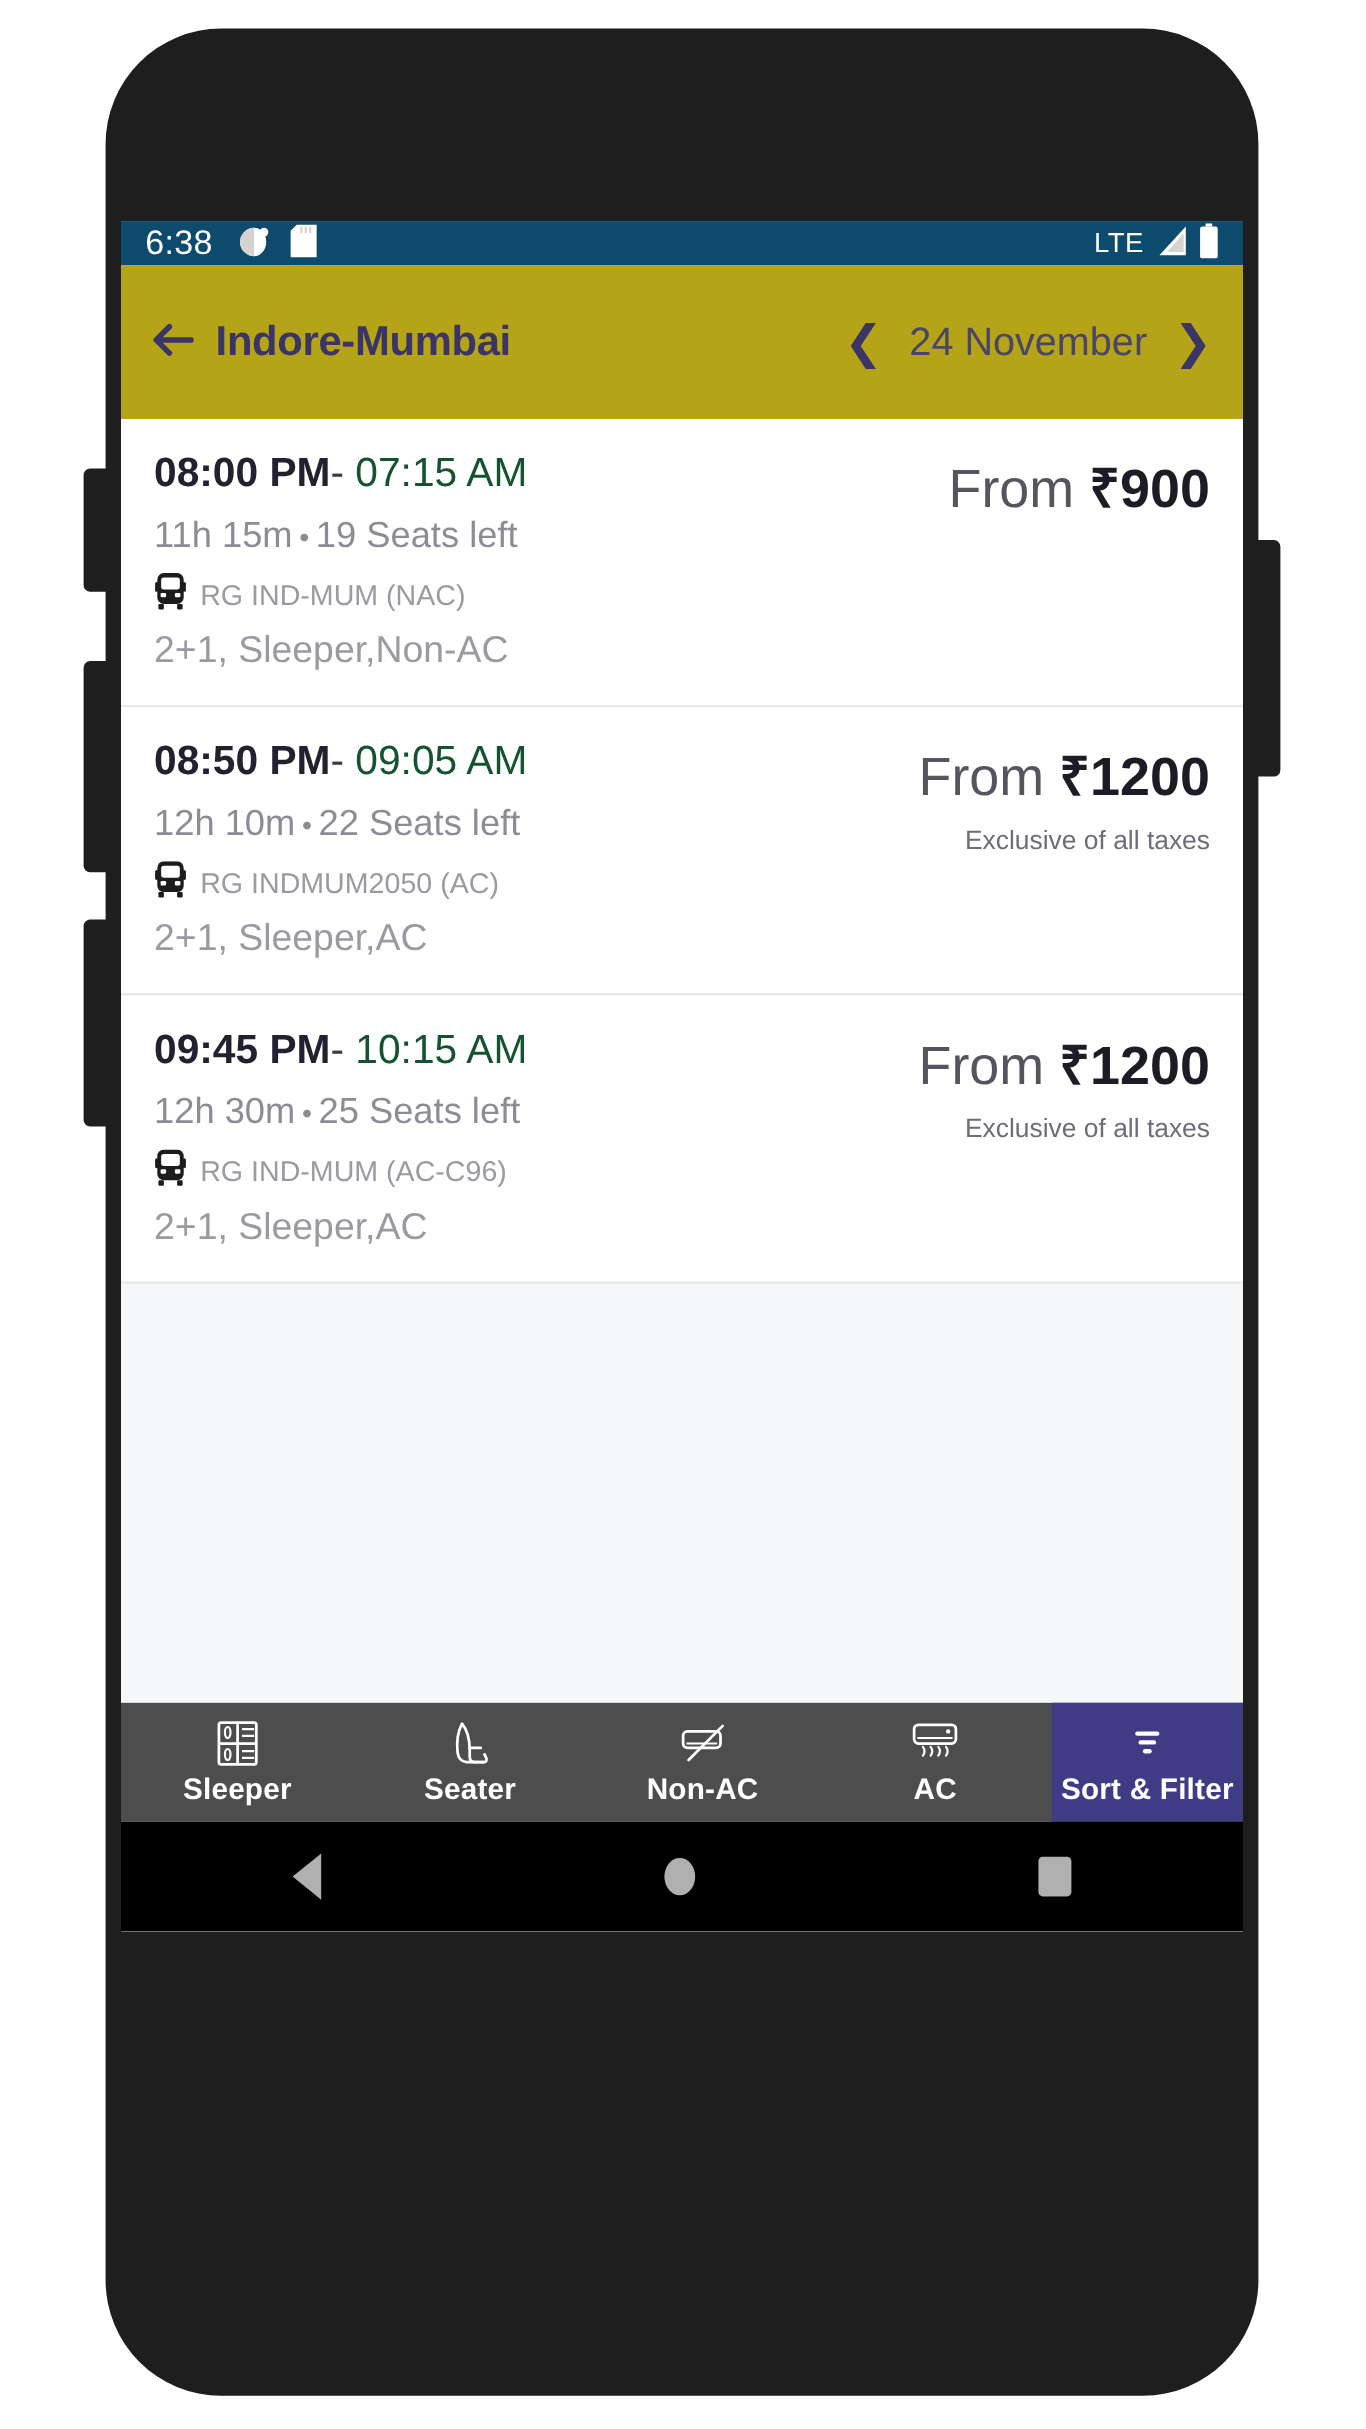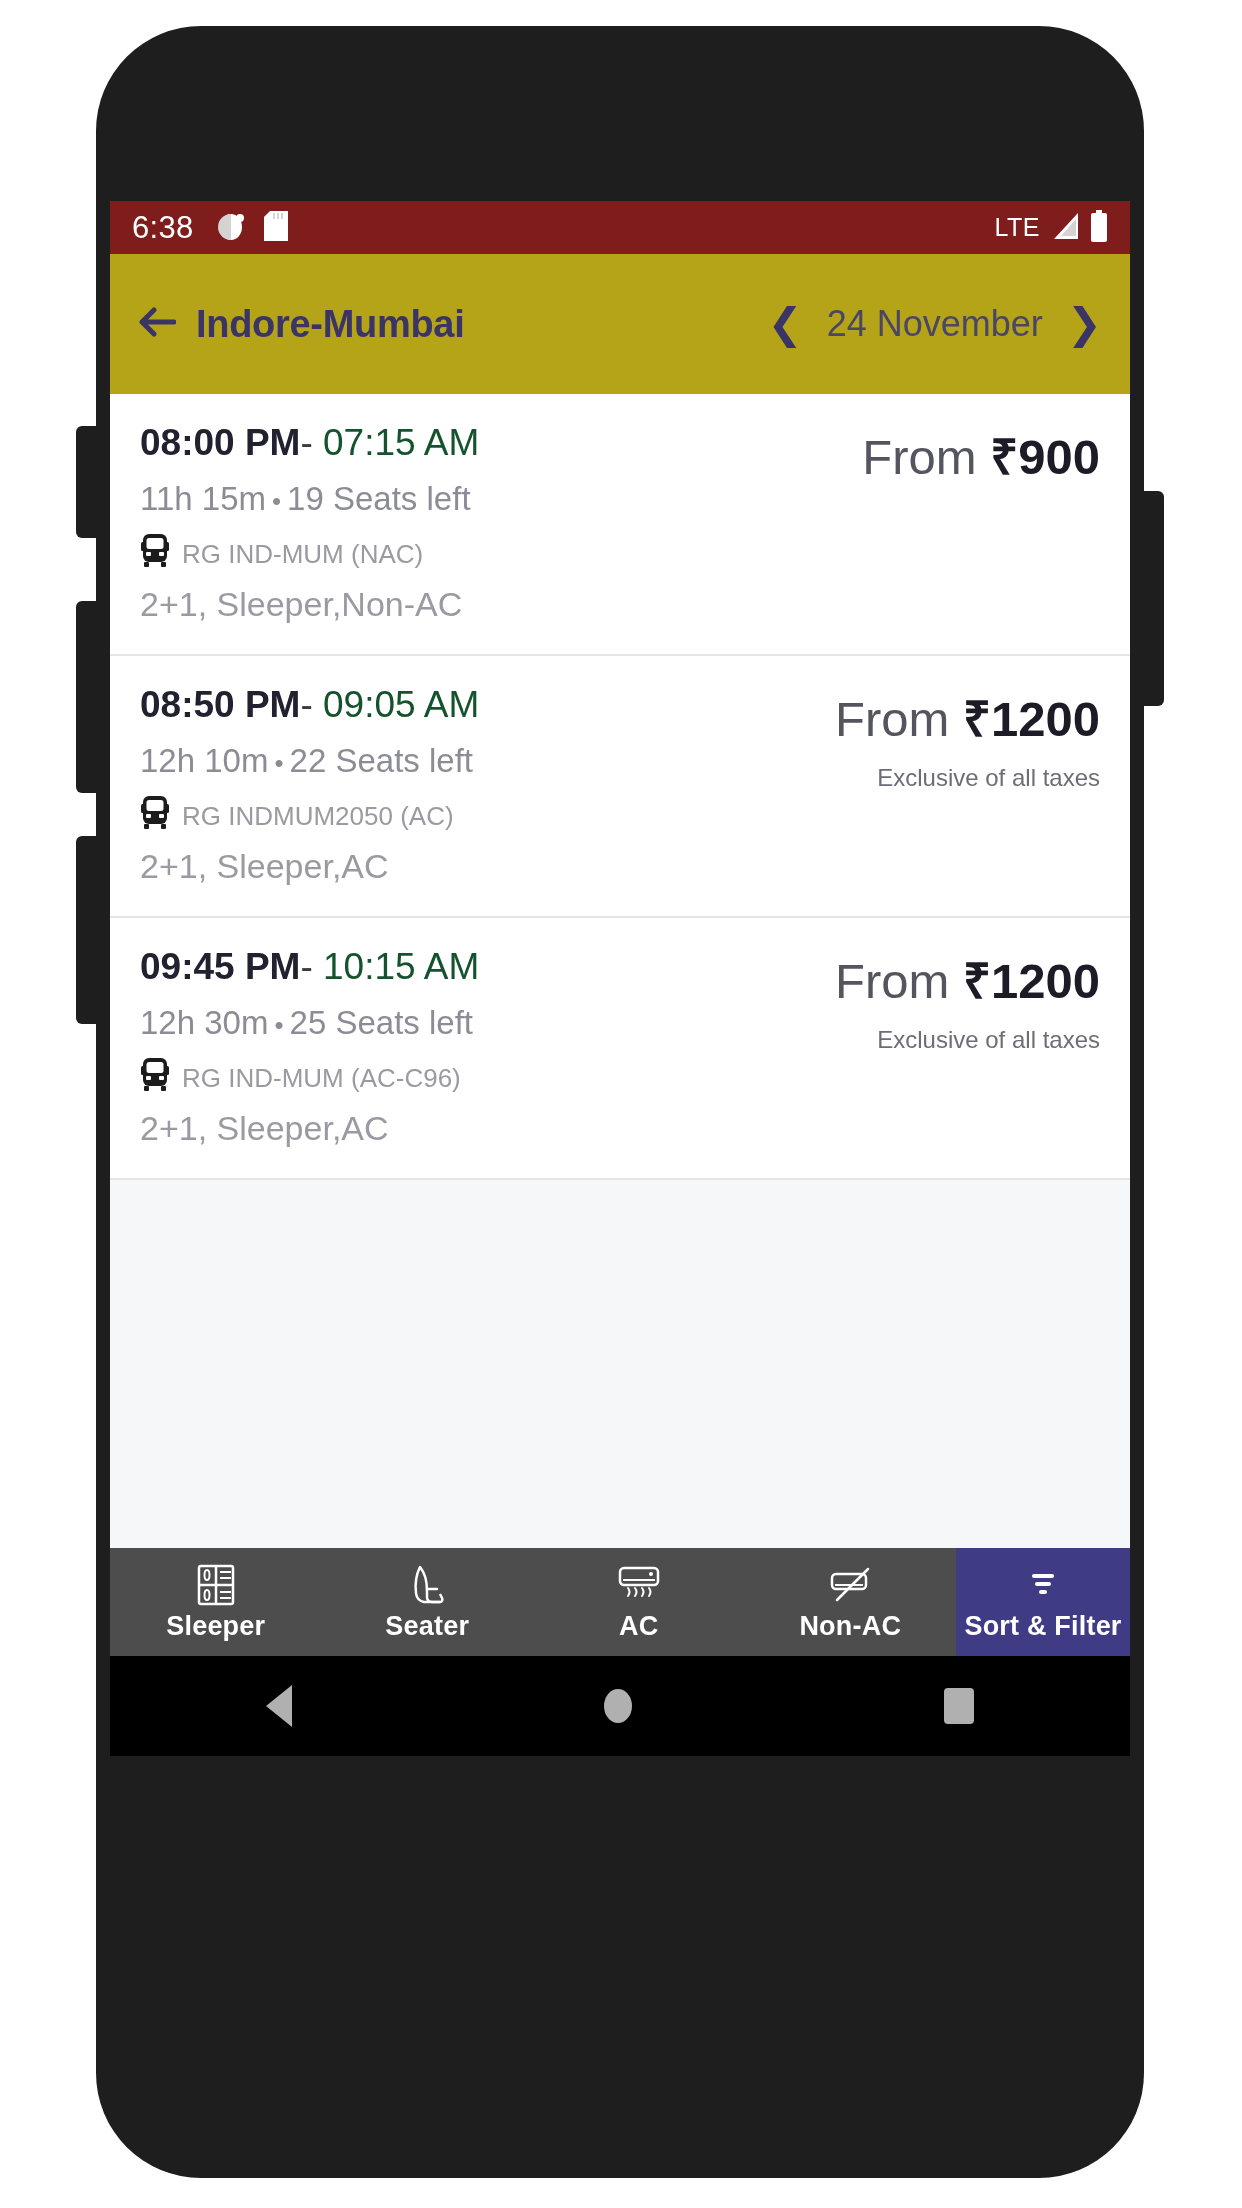--- a/index.html
+++ b/index.html
@@ -45,22 +45,22 @@
     width: 1020px;
     height: 1555px;
     background: #ffffff;
     overflow: hidden;
     display: flex;
     flex-direction: column;
   }
 
   
   #status-bar {
-    height: 53px;
-    background: #7f1d1d;
+    height: 40px;
+    background: #0c4a6e;
     display: flex;
     align-items: center;
     padding: 0 22px;
     flex: 0 0 auto;
     box-sizing: border-box;
   }
   #status-time {
     color: #ffffff;
     font-size: 31px;
     font-weight: 400;
@@ -414,38 +414,38 @@
             <path d="M13 4 C18 10 20 20 20 28 L20 34 C20 37 22 39 25 39 L33 39 C35 39 36 37 35 35 L33 31" stroke="#fff" stroke-width="2.5" fill="none" stroke-linejoin="round"></path>
             <path d="M20 26 L30 26" stroke="#fff" stroke-width="2.5" stroke-linecap="round"></path>
           </svg>
         </span>
         <span class="filter-label">Seater</span>
       </div>
 
       <div class="filter-item">
         <span class="filter-icon">
           <svg width="46" height="42" viewBox="0 0 46 42">
+            <rect x="5" y="10" width="34" height="15" rx="4" stroke="#fff" stroke-width="2.5" fill="none"></rect>
+            <line x1="8" y1="21" x2="36" y2="21" stroke="#fff" stroke-width="2"></line>
+            <line x1="41" y1="5" x2="10" y2="36" stroke="#fff" stroke-width="2.5" stroke-linecap="round"></line>
+          </svg>
+        </span>
+        <span class="filter-label">Non-AC</span>
+      </div>
+
+      <div class="filter-item">
+        <span class="filter-icon">
+          <svg width="46" height="42" viewBox="0 0 46 42">
             <rect x="4" y="4" width="38" height="17" rx="4" stroke="#fff" stroke-width="2.5" fill="none"></rect>
             <line x1="7" y1="16" x2="39" y2="16" stroke="#fff" stroke-width="2"></line>
             <circle cx="35" cy="10" r="2" fill="#fff"></circle>
             <path d="M12 24 q3 4 0 8 M19 24 q3 4 0 8 M26 24 q3 4 0 8 M33 24 q3 4 0 8" stroke="#fff" stroke-width="2" fill="none" stroke-linecap="round"></path>
           </svg>
         </span>
         <span class="filter-label">AC</span>
-      </div>
-
-      <div class="filter-item">
-        <span class="filter-icon">
-          <svg width="46" height="42" viewBox="0 0 46 42">
-            <rect x="5" y="10" width="34" height="15" rx="4" stroke="#fff" stroke-width="2.5" fill="none"></rect>
-            <line x1="8" y1="21" x2="36" y2="21" stroke="#fff" stroke-width="2"></line>
-            <line x1="41" y1="5" x2="10" y2="36" stroke="#fff" stroke-width="2.5" stroke-linecap="round"></line>
-          </svg>
-        </span>
-        <span class="filter-label">Non-AC</span>
       </div>
 
       <div class="filter-item accent">
         <span class="filter-icon">
           <svg width="36" height="36" viewBox="0 0 36 36">
             <rect x="7" y="7" width="22" height="4" rx="2" fill="#fff"></rect>
             <rect x="10" y="15" width="16" height="4" rx="2" fill="#fff"></rect>
             <rect x="14" y="23" width="8" height="4" rx="2" fill="#fff"></rect>
           </svg>
         </span>

